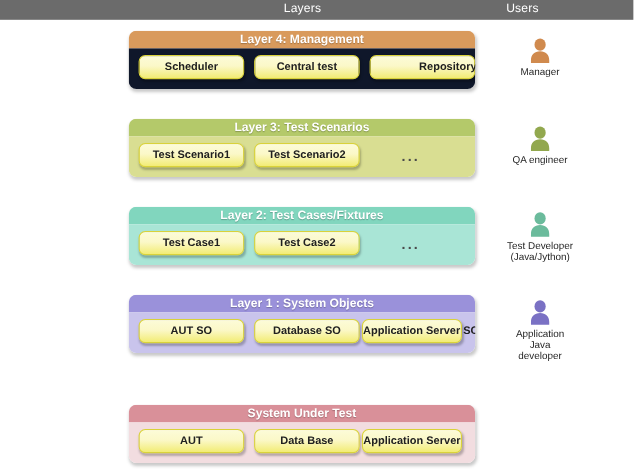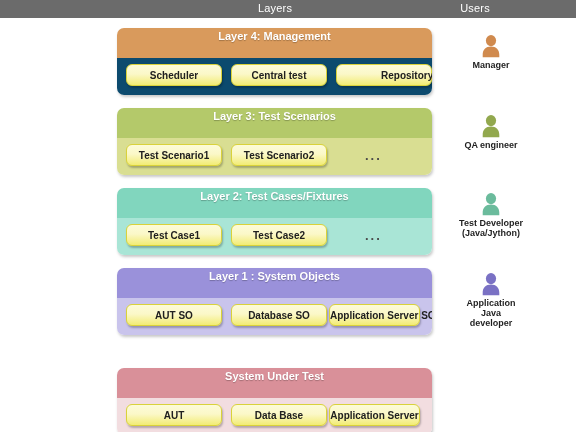--- a/index.html
+++ b/index.html
@@ -28,21 +28,21 @@
   
   .row{position:absolute;left:0;width:576px;}
 
   .panel{
     position:absolute;left:117px;width:315px;
     border-radius:7px;
     box-shadow:1px 2px 3px rgba(0,0,0,.22);
     overflow:hidden;
   }
   .panel-head{
-    height:30px;line-height:17px;
+    height:16px;line-height:17px;
     text-align:center;
     color:#ffffff;font-size:11px;font-weight:bold;
     text-shadow:0 1px 1px rgba(0,0,0,.25);
   }
   .panel-body{
     position:relative;
     height:37px;
   }
 
   
@@ -73,37 +73,37 @@
   
   .user{
     position:absolute;left:436px;width:110px;
     text-align:center;
   }
   .user-icon{
     display:block;margin:0 auto 2px auto;
     width:22px;height:24px;
   }
   .user-label{
-    font-size:9px;font-weight:bold;color:#1f1f1f;
+    font-size:9px;font-weight:normal;color:#1f1f1f;
     line-height:10px;
   }
 </style>
 </head>
 <body>
 
 <div class="topbar">
   <div class="topbar-title" id="hdr-layers">Layers</div>
   <div class="topbar-title" id="hdr-users">Users</div>
 </div>
 
 <div id="rows">
     <div class="row" style="top: 28px;">
       <div class="panel" style="top: 0px;">
         <div class="panel-head" style="background: rgb(217, 154, 92);">Layer 4: Management</div>
-        <div class="panel-body" style="background: #0c4a6e;">
+        <div class="panel-body" style="background: #0f172a;">
           <div class="btn b1">Scheduler</div>
           <div class="btn b2">Central test</div>
           <div class="btn b3">Repository</div>
         </div>
       </div>
     </div>
     <div class="row" style="top: 108px;">
       <div class="panel" style="top: 0px;">
         <div class="panel-head" style="background: rgb(180, 201, 106);">Layer 3: Test Scenarios</div>
         <div class="panel-body" style="background: rgb(217, 222, 146);">

